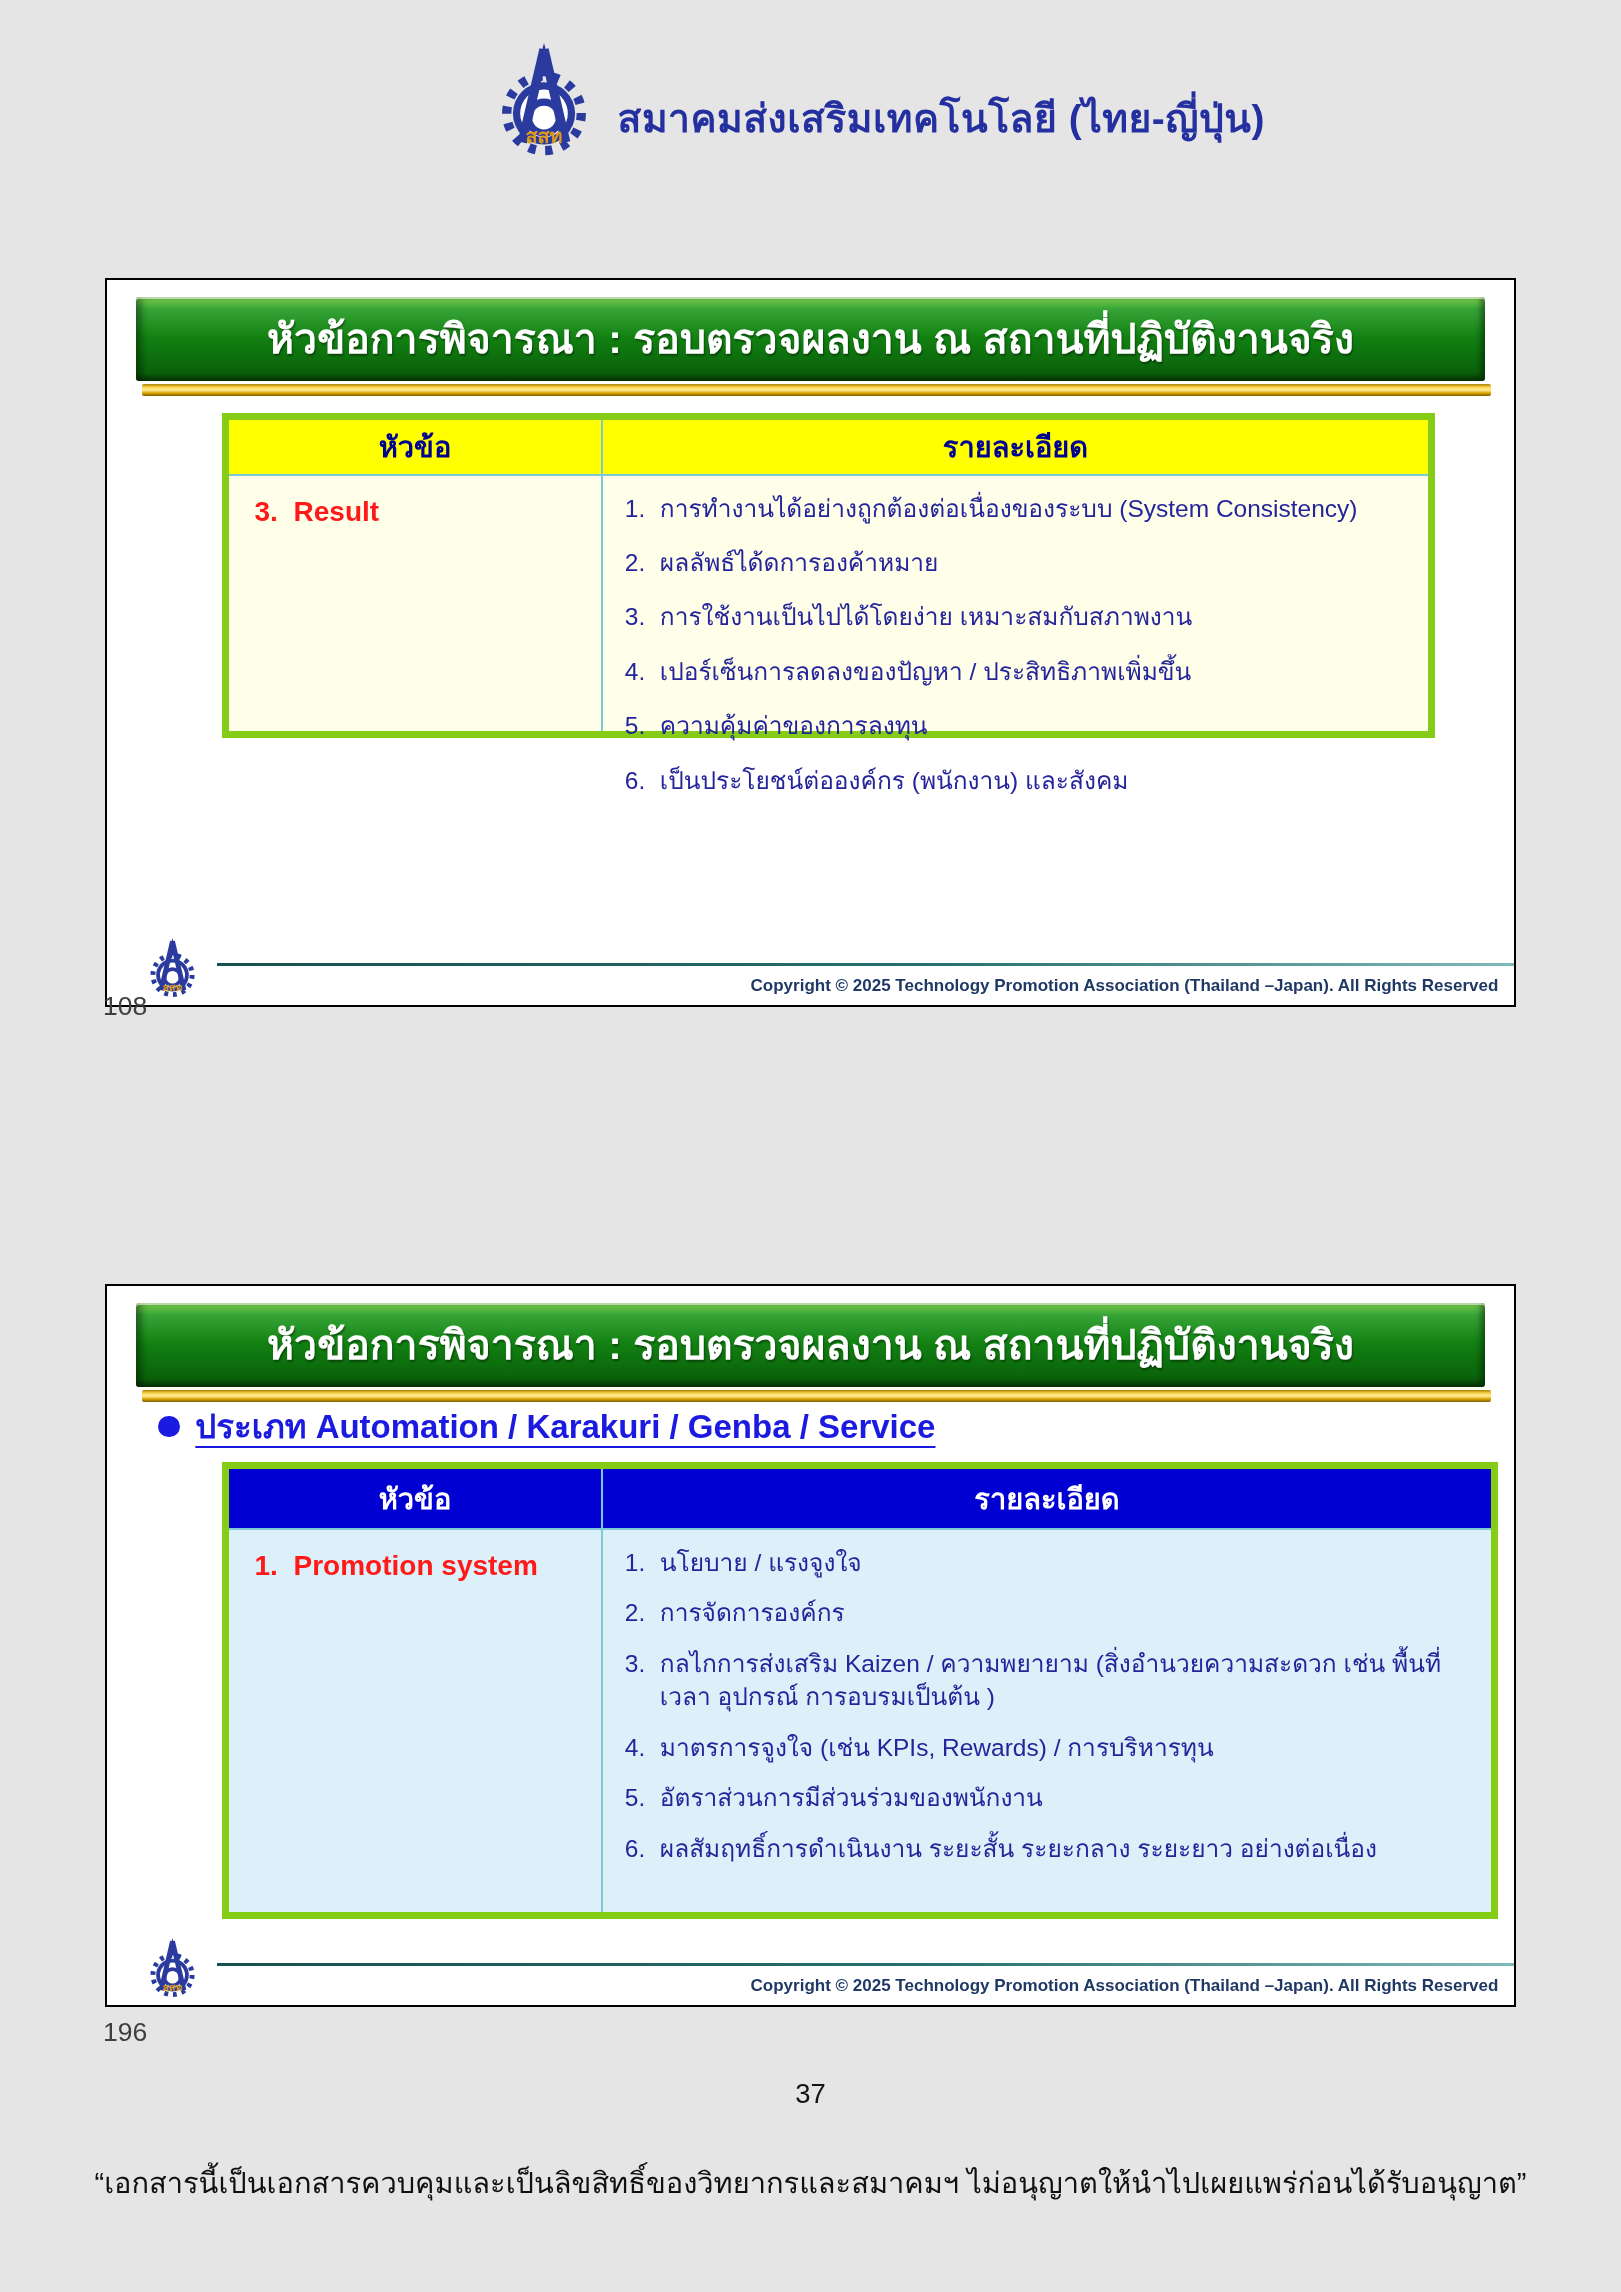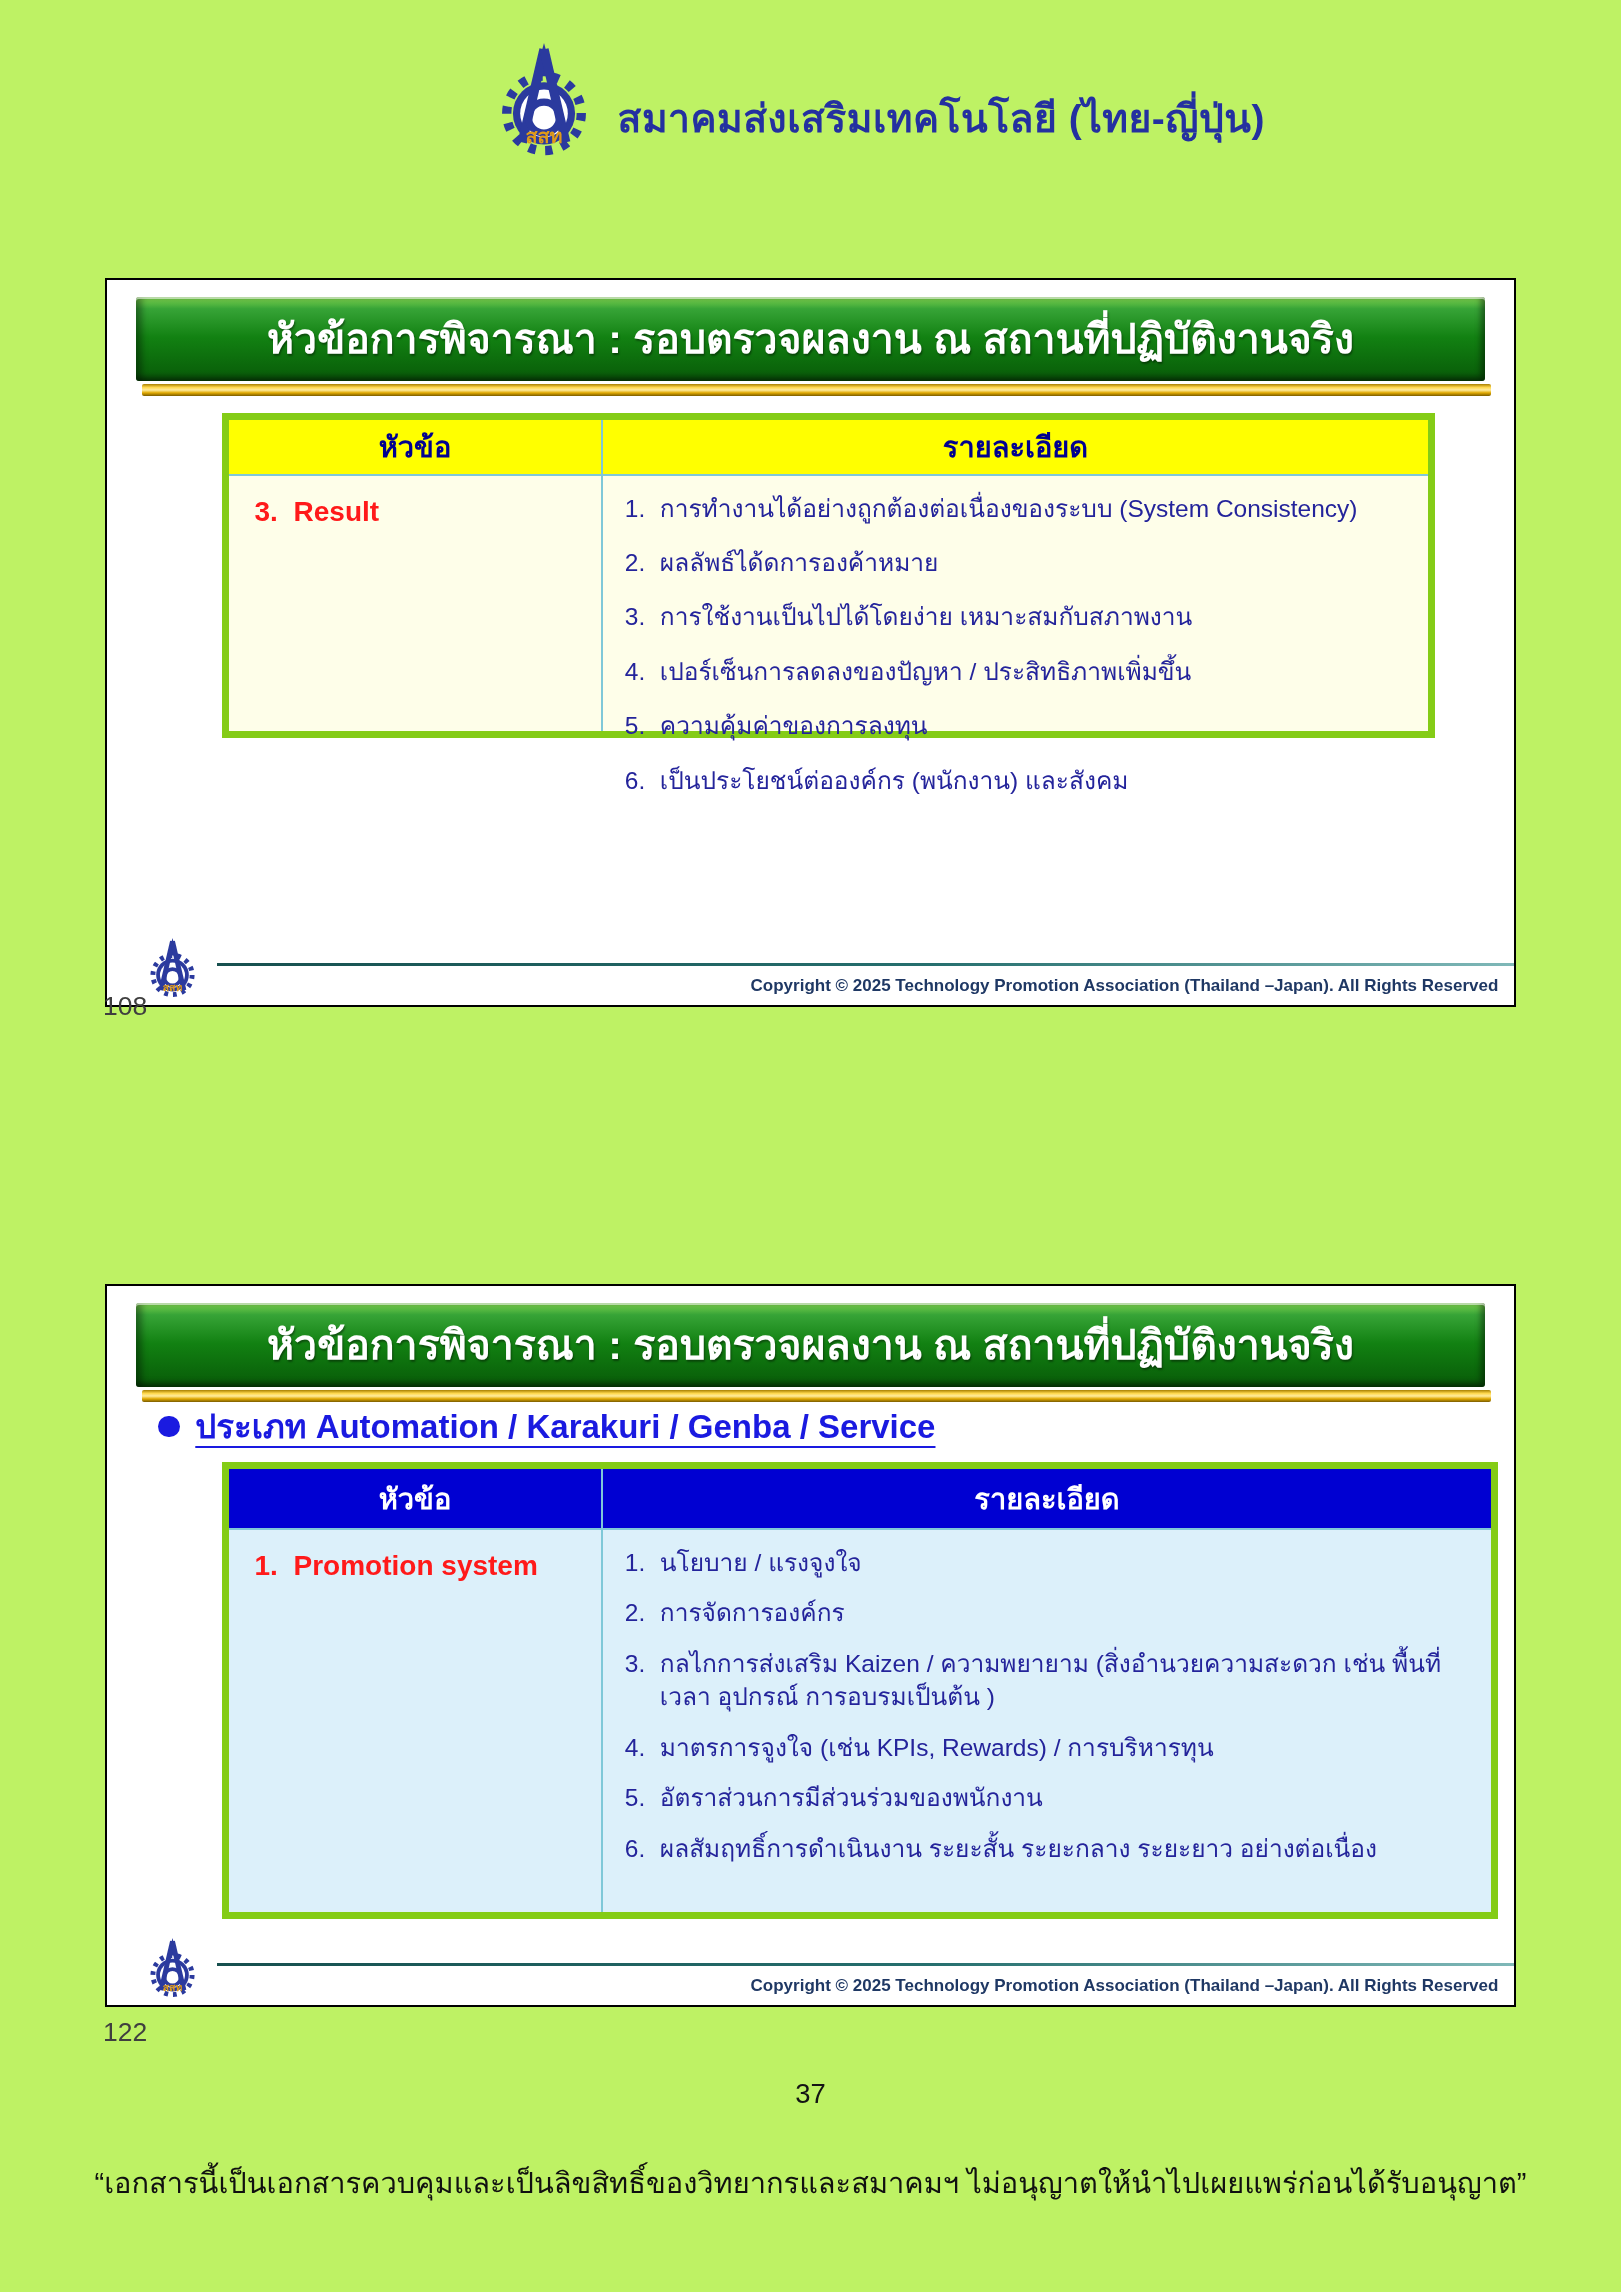--- a/index.html
+++ b/index.html
@@ -1,18 +1,18 @@
 <!DOCTYPE html>
 <html><head>
 <meta charset="utf-8">
 <style>
   * { margin:0; padding:0; box-sizing:border-box; }
   html,body { background:#fff; }
   body { font-family:"Liberation Sans","DejaVu Sans",sans-serif; }
-  #page { position:relative; width:1621px; height:2293px; background:#bef264; overflow:hidden; }
+  #page { position:relative; width:1621px; height:2293px; background:#e5e5e5; overflow:hidden; }
 
   
   .doc-header { position:absolute; top:43px; left:490px; display:flex; align-items:flex-end; gap:19.6px; }
   .logo-lg { width:108px; height:116px; }
   .org-name { font-size:39px; font-weight:bold; color:#2430A0; padding-bottom:9.8px; letter-spacing:0.5px; }
 
   
   .slide { position:absolute; left:105px; width:1411px; border:2.9px solid #000; background:#fff; }
   #slide1 { top:278px;  height:729px; }
   #slide2 { top:1284px; height:723px; }
@@ -178,19 +178,19 @@
         <polygon class="blue" points="50,0 41,32 59,32"></polygon>
         <path d="M50,6 L29,96" stroke="#2B3A9E" stroke-width="9" fill="none"></path>
         <path d="M50,6 L71,96" stroke="#2B3A9E" stroke-width="9" fill="none"></path>
         <circle cx="50" cy="72" r="15" fill="none" stroke="#2B3A9E" stroke-width="7"></circle>
         <text class="sst" x="50" y="97" font-size="19" text-anchor="middle">สสท</text>
       </svg>
       <div class="footer-line"></div>
       <div class="copyright">Copyright © 2025 Technology Promotion Association (Thailand –Japan). All Rights Reserved</div>
     </div>
   </div>
-  <div class="slide-no" id="slide-no-2">122</div>
+  <div class="slide-no" id="slide-no-2">196</div>
 
   <div class="page-no">37</div>
   <div class="footer-note">“เอกสารนี้เป็นเอกสารควบคุมและเป็นลิขสิทธิ์ของวิทยากรและสมาคมฯ ไม่อนุญาตให้นำไปเผยแพร่ก่อนได้รับอนุญาต”</div>
 
 </div>
 
 
 </body></html>

